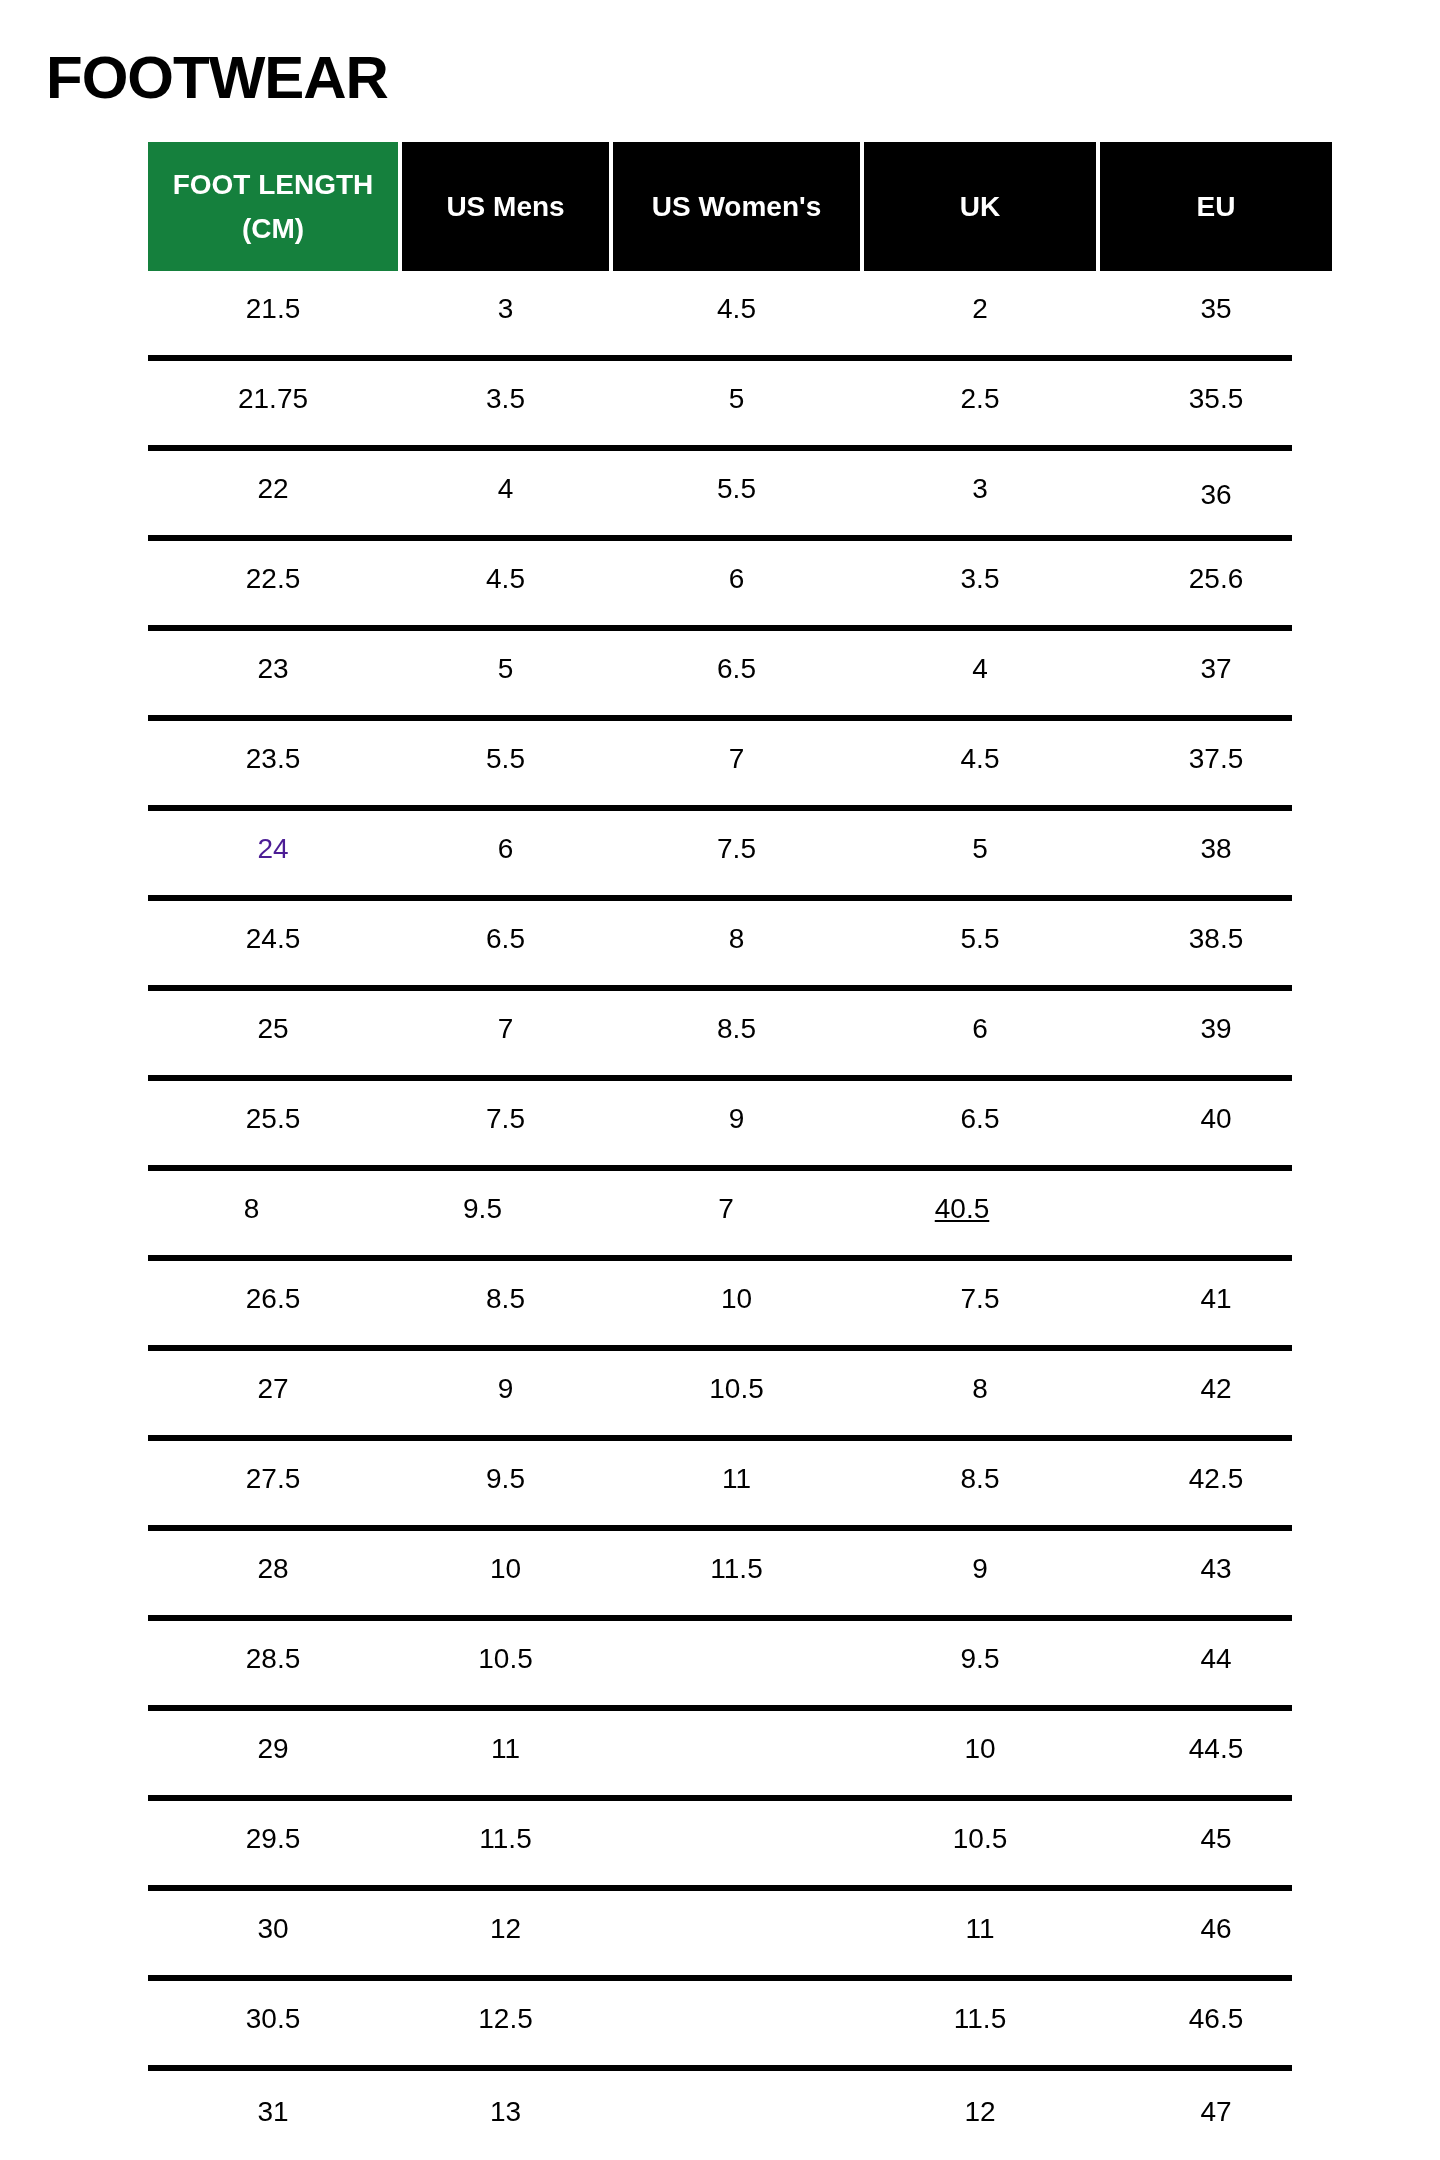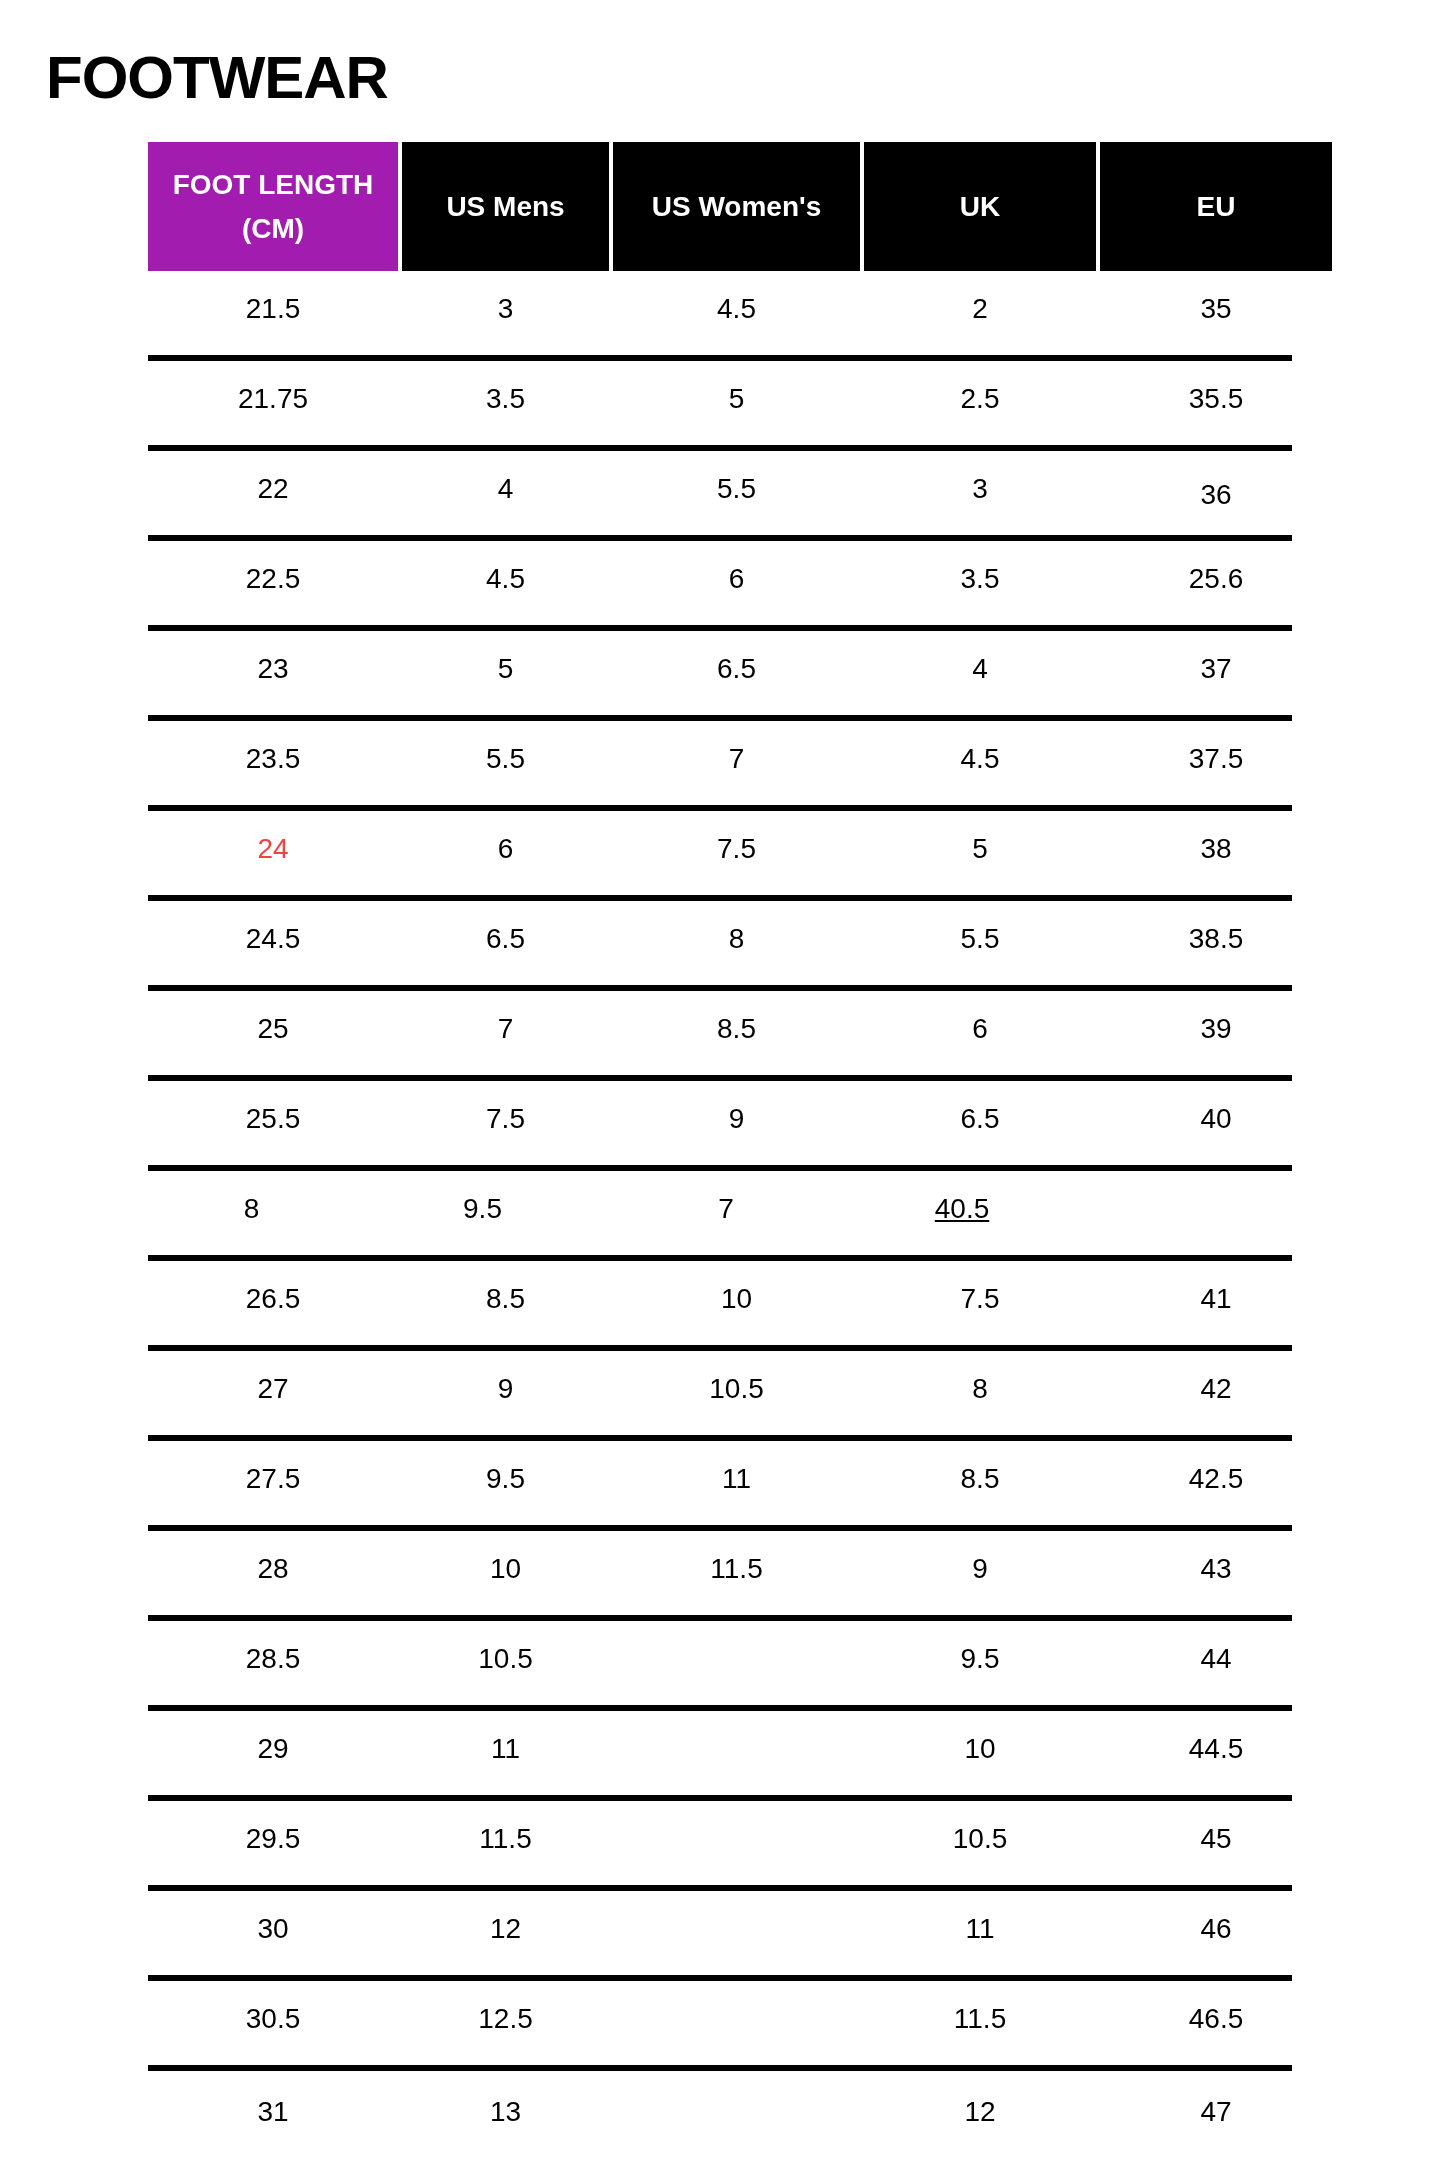--- a/index.html
+++ b/index.html
@@ -79,21 +79,21 @@
   .c4 { width: 232px; flex: none; }
 </style>
 </head>
 <body style="background: rgb(255, 255, 255);">
 
 <div class="page">
   <h1 class="title">FOOTWEAR</h1>
 
   <div class="size-table">
     <div class="thead" id="thead">
-        <div class="cell c0" style="background: #a21caf; color: rgb(255, 255, 255);">FOOT LENGTH (CM)</div>
+        <div class="cell c0" style="background: #15803d; color: rgb(255, 255, 255);">FOOT LENGTH (CM)</div>
         <div class="cell c1" style="background: rgb(0, 0, 0); color: rgb(255, 255, 255);">US Mens</div>
         <div class="cell c2" style="background: rgb(0, 0, 0); color: rgb(255, 255, 255);">US Women's</div>
         <div class="cell c3" style="background: rgb(0, 0, 0); color: rgb(255, 255, 255);">UK</div>
         <div class="cell c4" style="background: rgb(0, 0, 0); color: rgb(255, 255, 255);">EU</div>
       </div>
     <div class="tbody" id="tbody">
         <div class="row" style="border-bottom-color: rgb(0, 0, 0);">
           <div class="cell c0" style="color: rgb(0, 0, 0);">21.5</div>
           <div class="cell c1" style="color: rgb(0, 0, 0);">3</div>
           <div class="cell c2" style="color: rgb(0, 0, 0);">4.5</div>
@@ -129,21 +129,21 @@
           <div class="cell c4" style="color: rgb(0, 0, 0);">37</div>
         </div>
         <div class="row" style="border-bottom-color: rgb(0, 0, 0);">
           <div class="cell c0" style="color: rgb(0, 0, 0);">23.5</div>
           <div class="cell c1" style="color: rgb(0, 0, 0);">5.5</div>
           <div class="cell c2" style="color: rgb(0, 0, 0);">7</div>
           <div class="cell c3" style="color: rgb(0, 0, 0);">4.5</div>
           <div class="cell c4" style="color: rgb(0, 0, 0);">37.5</div>
         </div>
         <div class="row" style="border-bottom-color: rgb(0, 0, 0);">
-          <div class="cell c0" style="color: #ef4444;">24</div>
+          <div class="cell c0" style="color: #4c1d95;">24</div>
           <div class="cell c1" style="color: rgb(0, 0, 0);">6</div>
           <div class="cell c2" style="color: rgb(0, 0, 0);">7.5</div>
           <div class="cell c3" style="color: rgb(0, 0, 0);">5</div>
           <div class="cell c4" style="color: rgb(0, 0, 0);">38</div>
         </div>
         <div class="row" style="border-bottom-color: rgb(0, 0, 0);">
           <div class="cell c0" style="color: rgb(0, 0, 0);">24.5</div>
           <div class="cell c1" style="color: rgb(0, 0, 0);">6.5</div>
           <div class="cell c2" style="color: rgb(0, 0, 0);">8</div>
           <div class="cell c3" style="color: rgb(0, 0, 0);">5.5</div>

